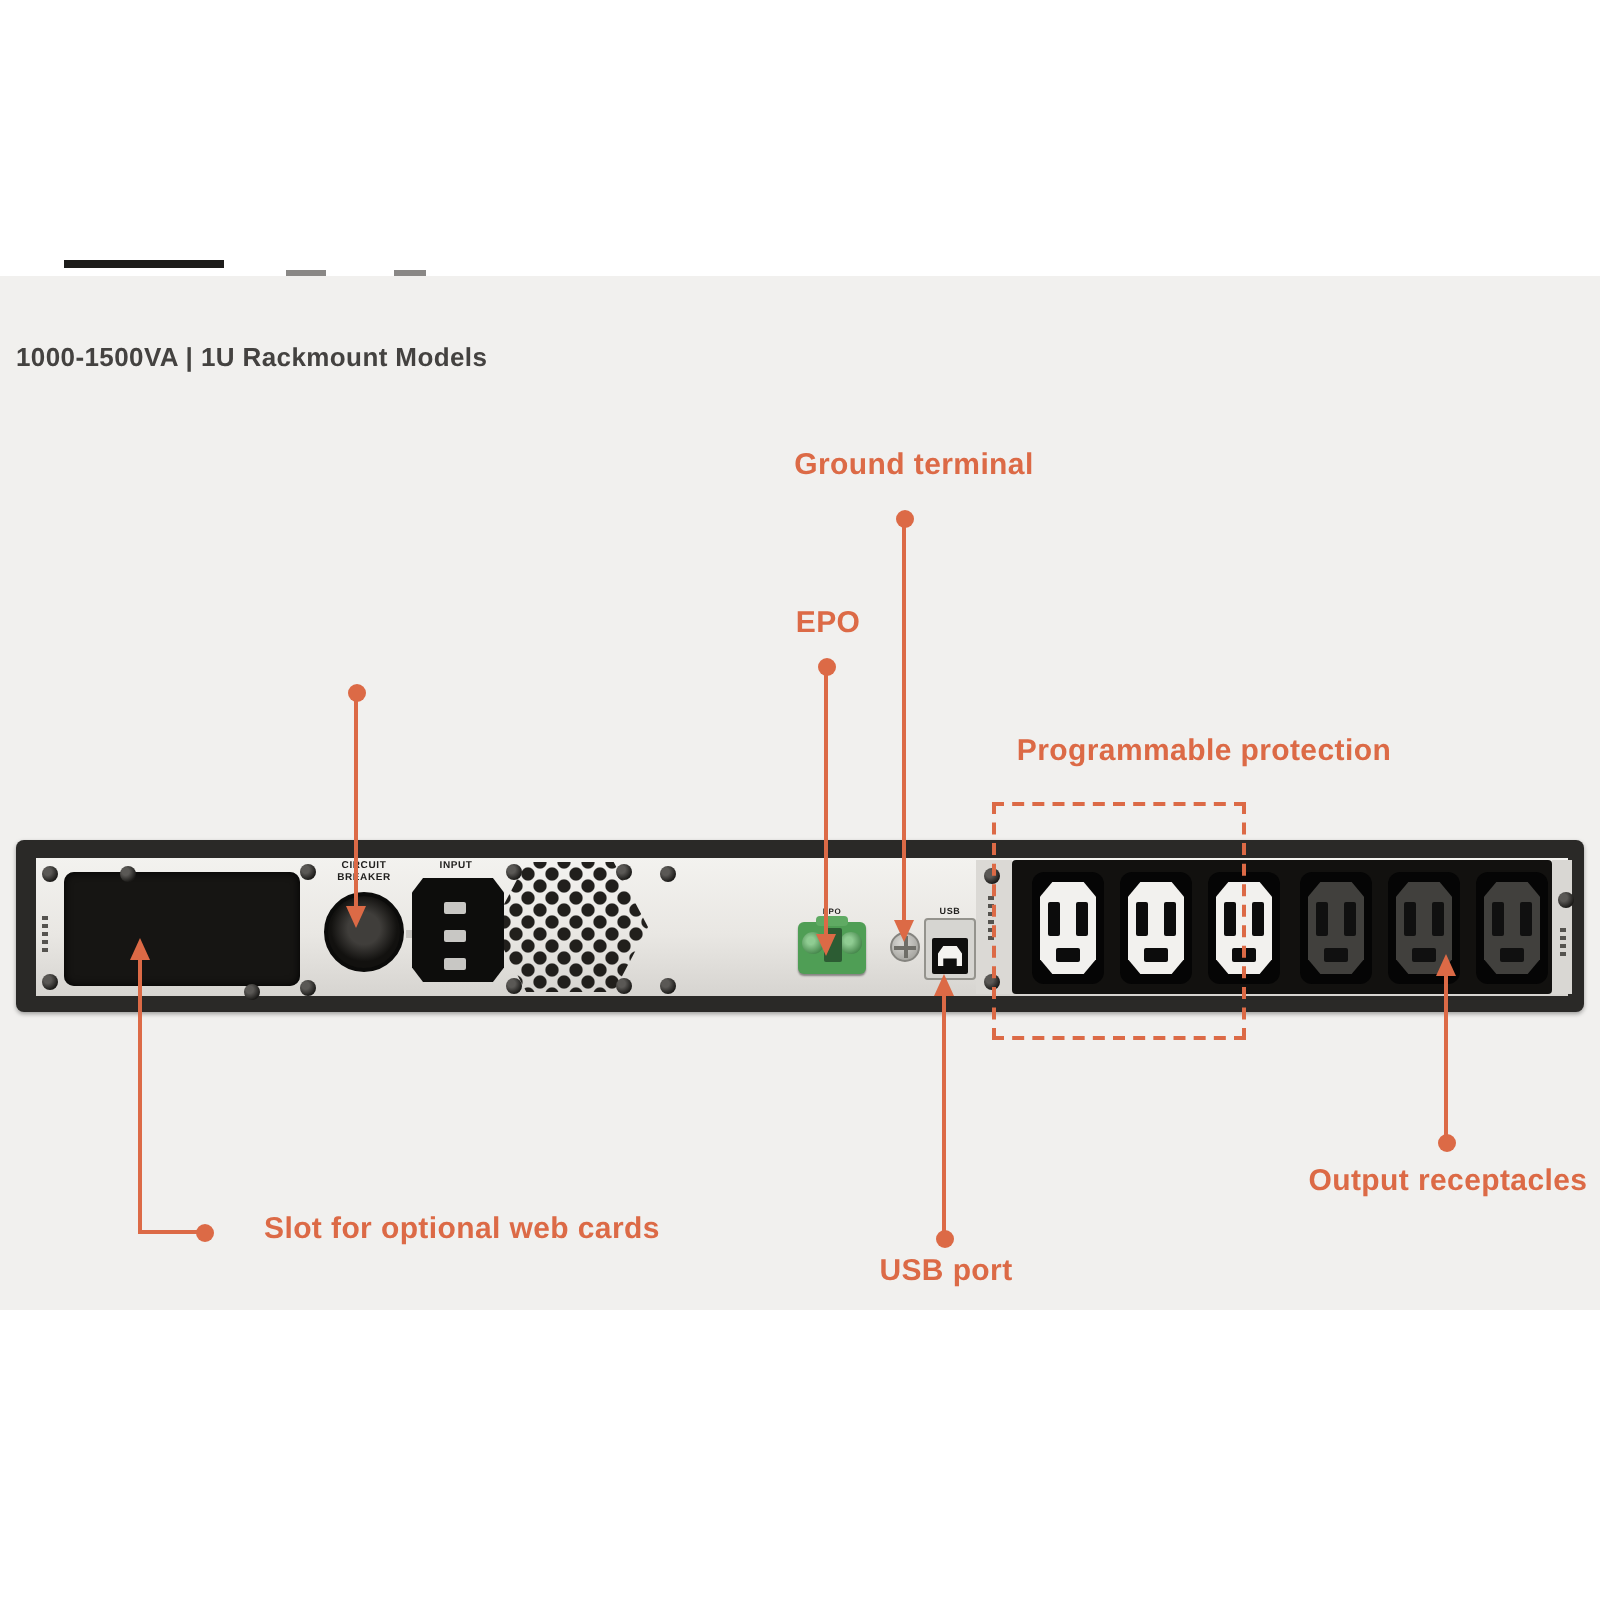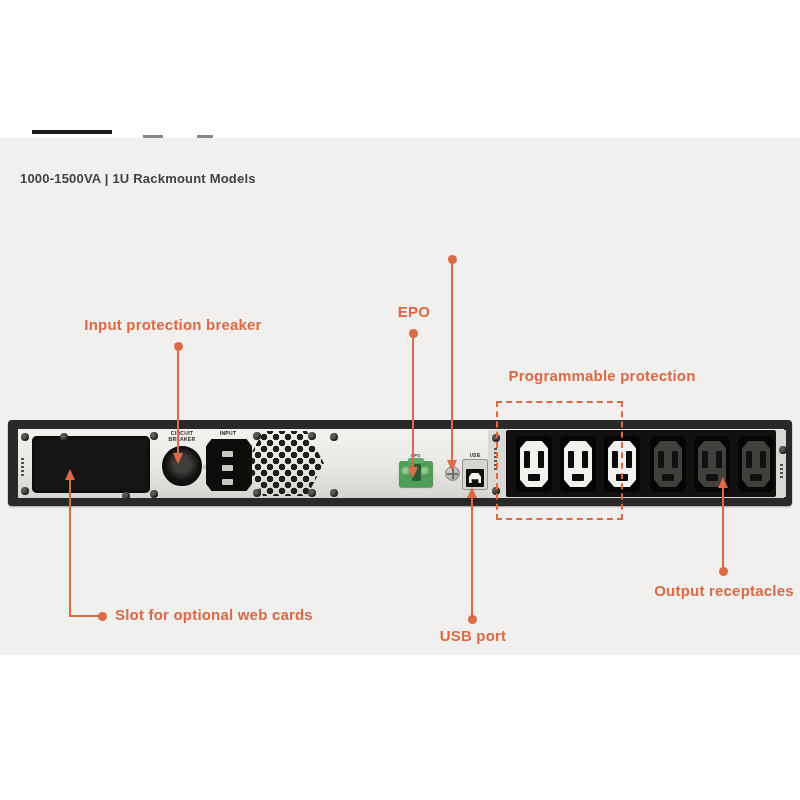--- a/index.html
+++ b/index.html
@@ -5,21 +5,21 @@
   :root { --accent:#DC6A46; }
   * { margin:0; padding:0; box-sizing:border-box; }
   body { background:#ffffff; font-family:"Liberation Sans", sans-serif; }
   .stage { position:relative; width:800px; height:800px; background:#ffffff; overflow:hidden; }
 
   .artifact { position:absolute; z-index:2; }
 
   .canvas { position:absolute; left:0; top:138px; width:800px; height:517px; background:#F1F0EE; z-index:0; }
 
   .title { position:absolute; left:8px; top:141px; font-family:"Liberation Serif","DejaVu Serif",serif; font-weight:500; font-size:23px; color:#3B3937; z-index:2; }
-  .subtitle { position:absolute; left:20px; top:171px; font-size:13px; font-weight:700; color:#444240; letter-spacing:.2px; z-index:2; }
+  .subtitle { position:absolute; left:8px; top:171px; font-size:13px; font-weight:700; color:#444240; letter-spacing:.2px; z-index:2; }
 
   .callout { position:absolute; color:var(--accent); font-weight:700; font-size:15px; letter-spacing:.2px; text-align:center; z-index:7; }
   .callout.left { text-align:left; }
 
   .vline { position:absolute; width:2px; background:var(--accent); z-index:6; }
   .hline { position:absolute; height:2px; background:var(--accent); z-index:6; }
   .dot   { position:absolute; width:9px; height:9px; border-radius:50%; background:var(--accent); z-index:6; }
   .arrow-down { position:absolute; width:0; height:0; border-left:5px solid transparent; border-right:5px solid transparent; border-top:11px solid var(--accent); z-index:6; }
   .arrow-up   { position:absolute; width:0; height:0; border-left:5px solid transparent; border-right:5px solid transparent; border-bottom:11px solid var(--accent); z-index:6; }
 
@@ -81,26 +81,26 @@
 <div class="stage" id="stage">
 
   <div class="artifact" style="left:32px;top:130px;width:80px;height:4px;background:#1d1c1a;"></div>
   <div class="artifact" style="left:143px;top:135px;width:20px;height:3px;background:#8a8886;"></div>
   <div class="artifact" style="left:197px;top:135px;width:16px;height:3px;background:#8a8886;"></div>
 
   <div class="canvas" style="background: rgb(241, 240, 238);"></div>
 
   <div class="subtitle">1000-1500VA | 1U Rackmount Models</div>
 
+  <div class="callout" style="left:357px;top:224px;width:200px;">Ground terminal</div>
   <div class="callout" style="left:364px;top:303px;width:100px;">EPO</div>
-  <div class="callout" style="left:73px;top:316px;width:200px;">Input protection breaker</div>
   <div class="callout" style="left:502px;top:367px;width:200px;">Programmable protection</div>
   <div class="callout" style="left:624px;top:582px;width:200px;">Output receptacles</div>
   <div class="callout" style="left:398px;top:627px;width:150px;">USB port</div>
-  <div class="callout left" style="left:115px;top:606px;width:230px;">Slot for optional web cards</div>
+  <div class="callout left" style="left:132px;top:606px;width:230px;">Slot for optional web cards</div>
 
   <div class="dot" style="left:448px;top:255px;"></div>
   <div class="vline" style="left:451px;top:262px;height:200px;"></div>
   <div class="arrow-down" style="left:447px;top:460px;"></div>
 
   <div class="dot" style="left:409px;top:329px;"></div>
   <div class="vline" style="left:412px;top:336px;height:133px;"></div>
   <div class="arrow-down" style="left:408px;top:467px;"></div>
 
   <div class="dot" style="left:174px;top:342px;"></div>

